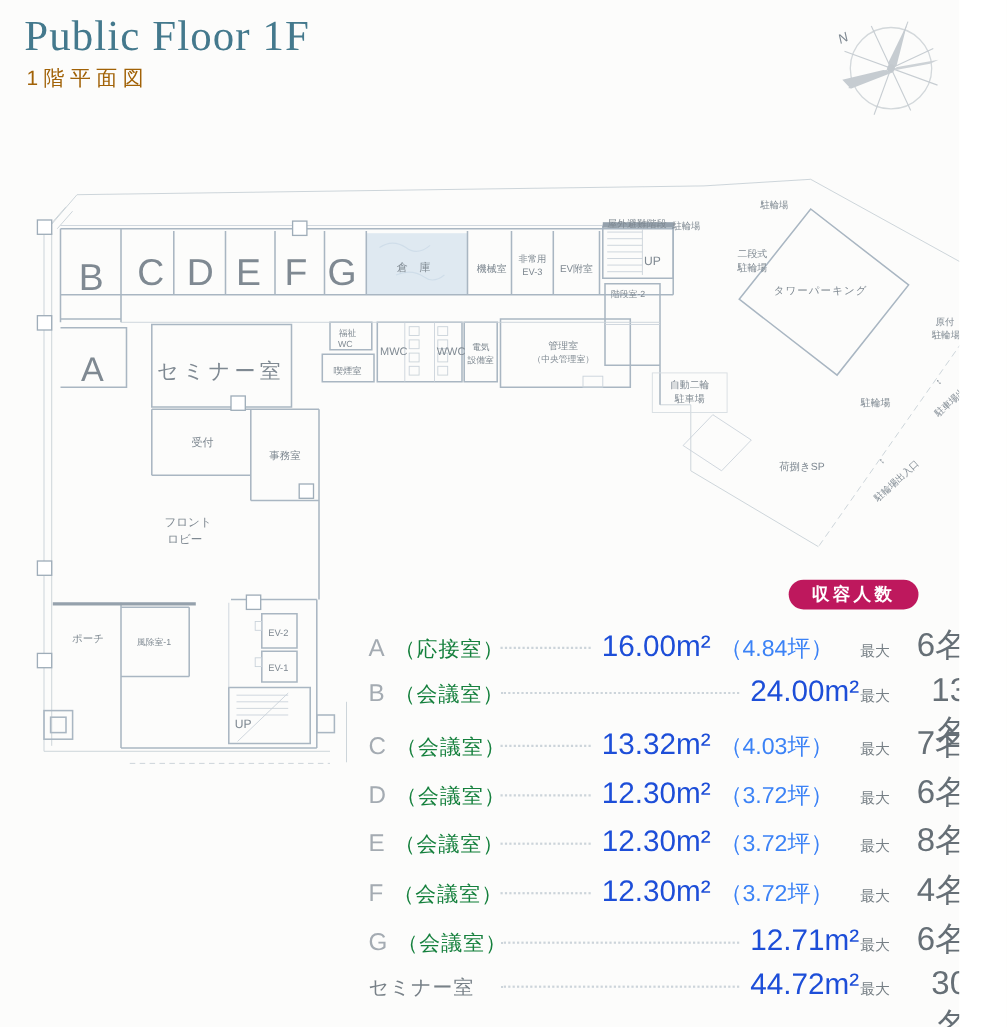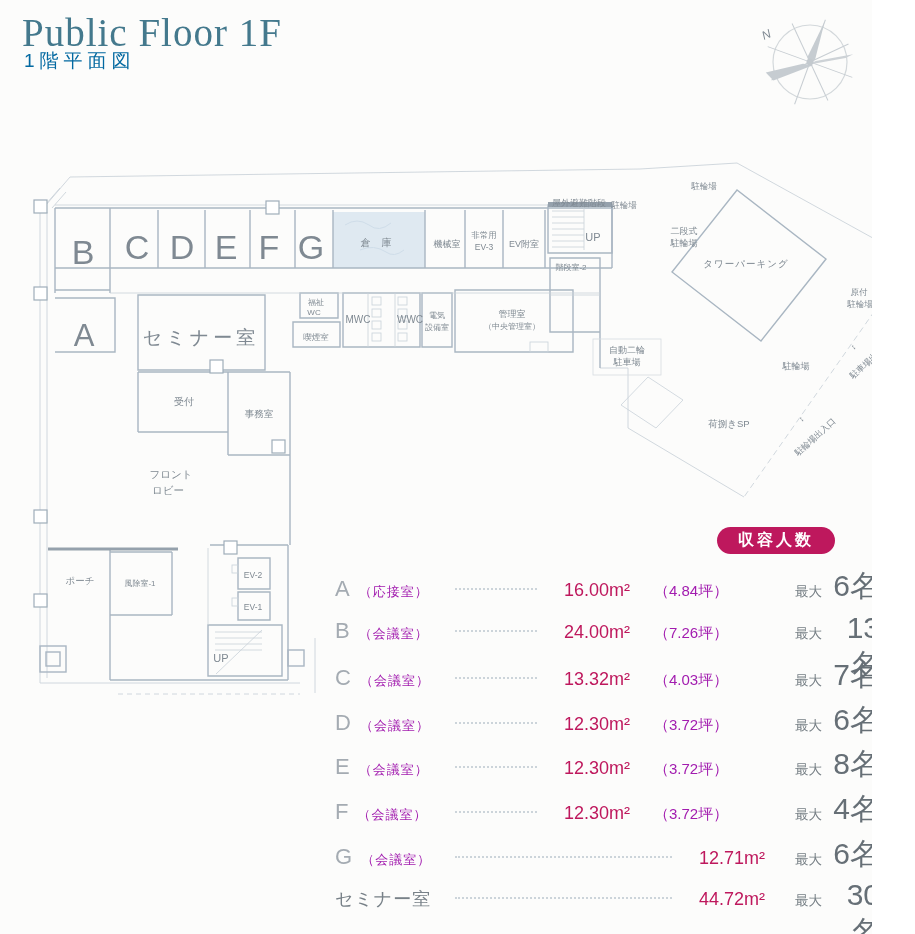--- a/index.html
+++ b/index.html
@@ -1,36 +1,36 @@
 <!DOCTYPE html>
 <html><head>
 <meta charset="utf-8">
 <style>
   html,body{margin:0;padding:0;}
   .page{position:relative;width:872px;height:934px;background:#fcfcfb;overflow:hidden;
         font-family:"Liberation Sans",sans-serif;color:#6b747b;}
   .title{position:absolute;left:22px;top:10px;font-family:"Liberation Serif","DejaVu Serif",serif;
          font-size:39px;font-weight:400;color:#44798d;letter-spacing:1px;}
-  .subtitle{position:absolute;left:24px;top:48px;font-size:19px;color:#0369a1;letter-spacing:5px;}
+  .subtitle{position:absolute;left:24px;top:58px;font-size:19px;color:#a16207;letter-spacing:5px;}
   .compass{position:absolute;left:748px;top:4px;}
   .plan{position:absolute;left:0;top:0;}
   svg text{font-family:"Liberation Sans","DejaVu Sans",sans-serif;fill:#7f8992;}
   .badge{position:absolute;right:37px;top:527px;width:118px;height:27px;border-radius:14px;
          background:#be185d;color:#ffffff;font-size:16px;font-weight:bold;letter-spacing:3px;
          display:flex;align-items:center;justify-content:center;}
   .legend{position:absolute;left:335px;top:566px;width:545px;}
   .lrow{display:flex;align-items:baseline;height:44.6px;}
   .l-letter{width:118px;white-space:nowrap;}
   .l-letter .lt{font-size:22px;color:#a4abb2;margin-right:9px;}
-  .l-letter .nm{font-size:13px;color:#a21caf;letter-spacing:1px;}
+  .l-letter .nm{font-size:19px;color:#15803d;letter-spacing:1px;}
   .l-letter .lt.small{font-size:18px;color:#788188;letter-spacing:1px;}
   .l-leader{flex:1;border-bottom:2px dotted #ccd4da;transform:translateY(-6px);margin:0 10px 0 2px;}
-  .l-area{width:100px;text-align:center;font-size:18px;color:#be185d;}
-  .l-tsubo{width:128px;font-size:15px;color:#a21caf;padding-left:7px;white-space:nowrap;}
-  .l-max{width:40px;font-size:13.5px;color:#767f85;text-align:right;}
+  .l-area{width:100px;text-align:left;font-size:27px;color:#1d4ed8;}
+  .l-tsubo{width:128px;font-size:21px;color:#3b82f6;padding-left:7px;white-space:nowrap;}
+  .l-max{width:40px;font-size:13.5px;color:#767f85;}
   .l-count{width:58px;text-align:right;font-size:30px;color:#666f76;}
 </style>
 </head>
 <body>
 
 <div class="page">
 
   <div class="title">Public Floor 1F</div>
   <div class="subtitle">1階平面図</div>
 
@@ -190,21 +190,20 @@
       <span class="l-area">16.00m²</span>
       <span class="l-tsubo">（4.84坪）</span>
       <span class="l-max">最大</span>
       <span class="l-count">6名</span>
     </div>
 
     <div class="lrow">
       <span class="l-letter"><span class="lt">B</span><span class="nm">（会議室）</span></span>
       <span class="l-leader"></span>
       <span class="l-area">24.00m²</span>
-      <span class="l-tsubo">（7.26坪）</span>
       <span class="l-max">最大</span>
       <span class="l-count">13名</span>
     </div>
 
     <div class="lrow">
       <span class="l-letter"><span class="lt">C</span><span class="nm">（会議室）</span></span>
       <span class="l-leader"></span>
       <span class="l-area">13.32m²</span>
       <span class="l-tsubo">（4.03坪）</span>
       <span class="l-max">最大</span>

